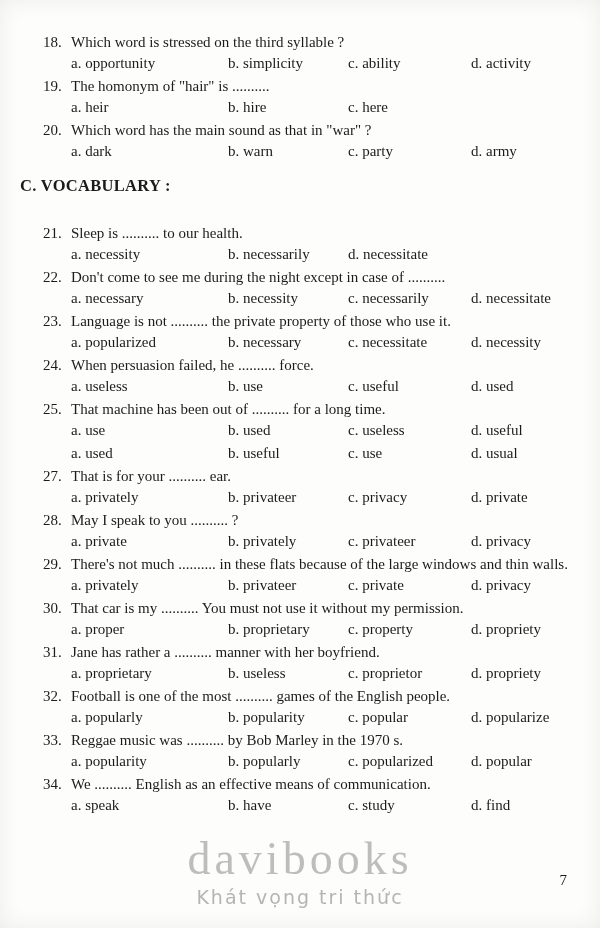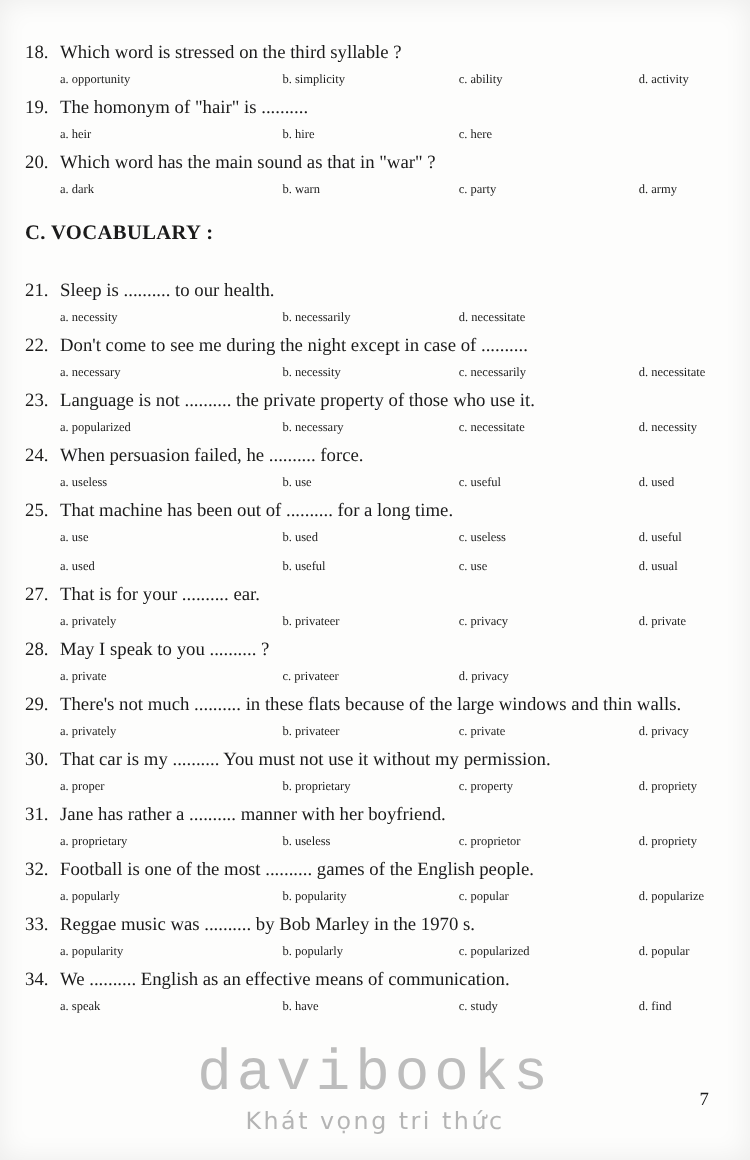--- a/index.html
+++ b/index.html
@@ -10,45 +10,44 @@
     color:#1b1b1b;
     position:relative;
     overflow:hidden;
   }
   .page {
     position:absolute; inset:0;
     background:#fdfdfc;
     box-shadow: inset 0 0 22px rgba(0,0,0,0.07);
   }
   .content { position:relative; padding:32px 22px 0 20px; z-index:1; }
-  .question { margin-bottom:2px; }
+  .question { margin-bottom:2px;margin-left:23px; }
   .q-line {
     font-size:15px; line-height:21px;
     text-align:justify;
     padding-left:28px; text-indent:-28px;
   }
   .q-num { display:inline-block; width:28px; text-indent:0; }
   .options {
     display:grid;
     grid-template-columns:157px 120px 123px auto;
     padding-left:28px;
-    font-size:10px; line-height:21px;
+    font-size:15px; line-height:21px;
     white-space:nowrap;
-    gap:21px;
   }
   .section-header {
     font-size:16.5px; font-weight:bold; letter-spacing:0.3px;
     line-height:20px; margin:14px 0 27px 0;
   }
   .watermark {
     position:absolute; left:0; right:0; top:834px;
     text-align:center; z-index:2; pointer-events:none;
   }
   .wm1 {
-    font-family:Liberation Mono, monospace;
+    font-family:Liberation Serif, serif;
     font-size:46px; line-height:50px;
     color:rgba(125,125,125,0.50);
     letter-spacing:4px;
   }
   .wm2 {
     font-family:"DejaVu Sans", sans-serif;
     font-size:19px; line-height:22px;
     color:rgba(135,135,135,0.62);
     letter-spacing:2px; margin-top:2px;
   }
@@ -147,20 +146,21 @@
             <span class="opt">a. privately</span>
             <span class="opt">b. privateer</span>
             <span class="opt">c. privacy</span>
             <span class="opt">d. private</span>
           </div>
         </div>
         <div class="question">
           <div class="q-line"><span class="q-num">28.</span><span class="q-text">May I speak to you .......... ?</span></div>
           <div class="options">
             <span class="opt">a. private</span>
+            <span class="opt">b. privately</span>
             <span class="opt">c. privateer</span>
             <span class="opt">d. privacy</span>
           </div>
         </div>
         <div class="question">
           <div class="q-line"><span class="q-num">29.</span><span class="q-text">There's not much .......... in these flats because of the large windows and thin walls.</span></div>
           <div class="options">
             <span class="opt">a. privately</span>
             <span class="opt">b. privateer</span>
             <span class="opt">c. private</span>

